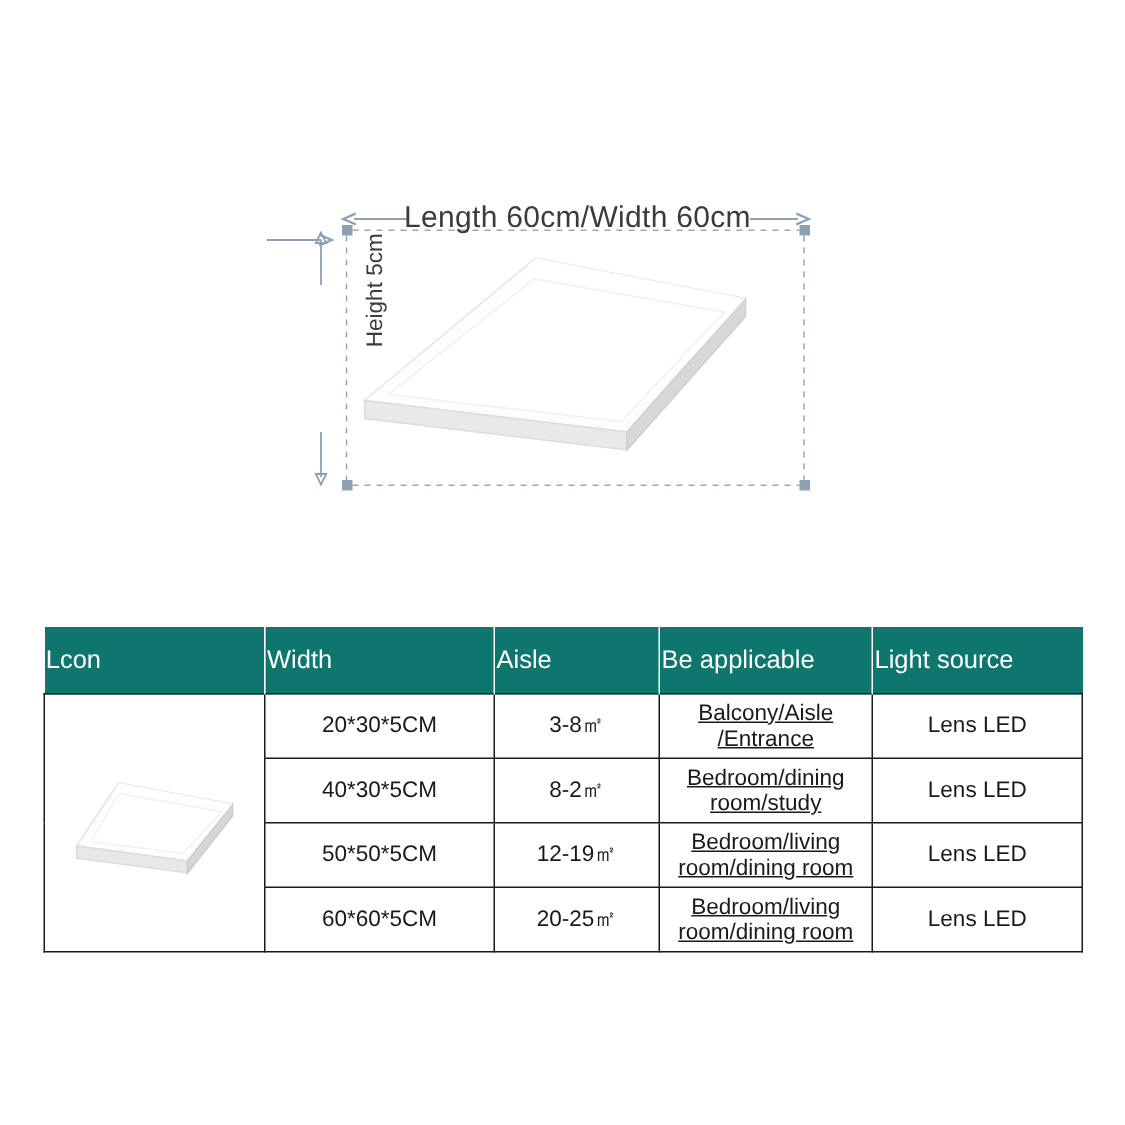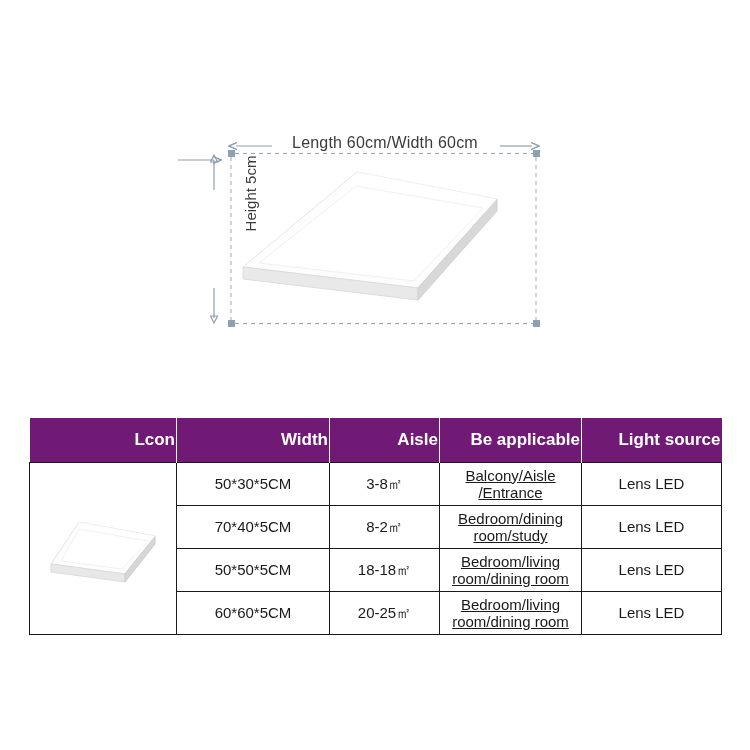--- a/index.html
+++ b/index.html
@@ -22,21 +22,21 @@
     top: 0;
     width: 750px;
     height: 400px;
   }
   .dim-top-label {
     position: absolute;
     left: 230px;
     top: 134px;
     width: 310px;
     text-align: center;
-    font-size: 16px;
+    font-size: 20px;
     color: #3b3b3b;
     letter-spacing: 0.2px;
   }
   .dim-left-label {
     position: absolute;
     left: 180px;
     top: 185px;
     width: 140px;
     text-align: center;
     font-size: 15px;
@@ -56,27 +56,27 @@
     left: 29px;
     top: 418px;
     width: 692px;
   }
   table.spec {
     border-collapse: collapse;
     width: 692px;
     table-layout: fixed;
   }
   table.spec th {
-    background: #701a75;
+    background: #0f766e;
     color: #ffffff;
-    font-weight: bold;
+    font-weight: normal;
     font-size: 17px;
     height: 42px;
     border-right: 1px solid #ffffff;
-    text-align: right;
+    text-align: left;
   }
   table.spec th:last-child { border-right: none; }
 
   table.spec td {
     border: 1px solid #1a1a1a;
     font-size: 15px;
     color: #1a1a1a;
     text-align: center;
     height: 40px;
     line-height: 1.15;
@@ -174,40 +174,40 @@
           <div class="lamp-thumb">
             <svg width="140" height="70" viewBox="0 0 140 70">
               <path d="M 46,8 L 122,22 L 92,60 L 18,50 Z" fill="#fdfdfd" stroke="#e3e3e3" stroke-width="1"></path>
               <path d="M 18,50 L 92,60 L 92,68 L 18,58 Z" fill="#e8e8e8" stroke="#dcdcdc" stroke-width="1"></path>
               <path d="M 92,60 L 122,22 L 122,30 L 92,68 Z" fill="#d6d6d6" stroke="#cccccc" stroke-width="1"></path>
               <path d="M 46,8 L 122,22 L 104,44 L 38,26 Z" fill="#ffffff" opacity="0.8"></path>
               <path d="M 46,15 L 115,27 L 89,55 L 28,47 Z" fill="#ffffff" stroke="#f1f1f1" stroke-width="1"></path>
             </svg>
           </div>
         </td>
-        <td class="size-cell">50*30*5CM</td>
+        <td class="size-cell">20*30*5CM</td>
         <td class="space-cell"><span>3-8</span><span>㎡</span></td>
         <td class="applicable">
           <div>Balcony/Aisle</div>
           <div>/Entrance</div>
         </td>
         <td class="source-cell">Lens LED</td>
       </tr>
       <tr>
-        <td class="size-cell">70*40*5CM</td>
+        <td class="size-cell">40*30*5CM</td>
         <td class="space-cell"><span>8-2</span><span>㎡</span></td>
         <td class="applicable">
           <div>Bedroom/dining</div>
           <div>room/study</div>
         </td>
         <td class="source-cell">Lens LED</td>
       </tr>
       <tr>
         <td class="size-cell">50*50*5CM</td>
-        <td class="space-cell"><span>18-18</span><span>㎡</span></td>
+        <td class="space-cell"><span>12-19</span><span>㎡</span></td>
         <td class="applicable">
           <div>Bedroom/living</div>
           <div>room/dining room</div>
         </td>
         <td class="source-cell">Lens LED</td>
       </tr>
       <tr>
         <td class="size-cell">60*60*5CM</td>
         <td class="space-cell"><span>20-25</span><span>㎡</span></td>
         <td class="applicable">

